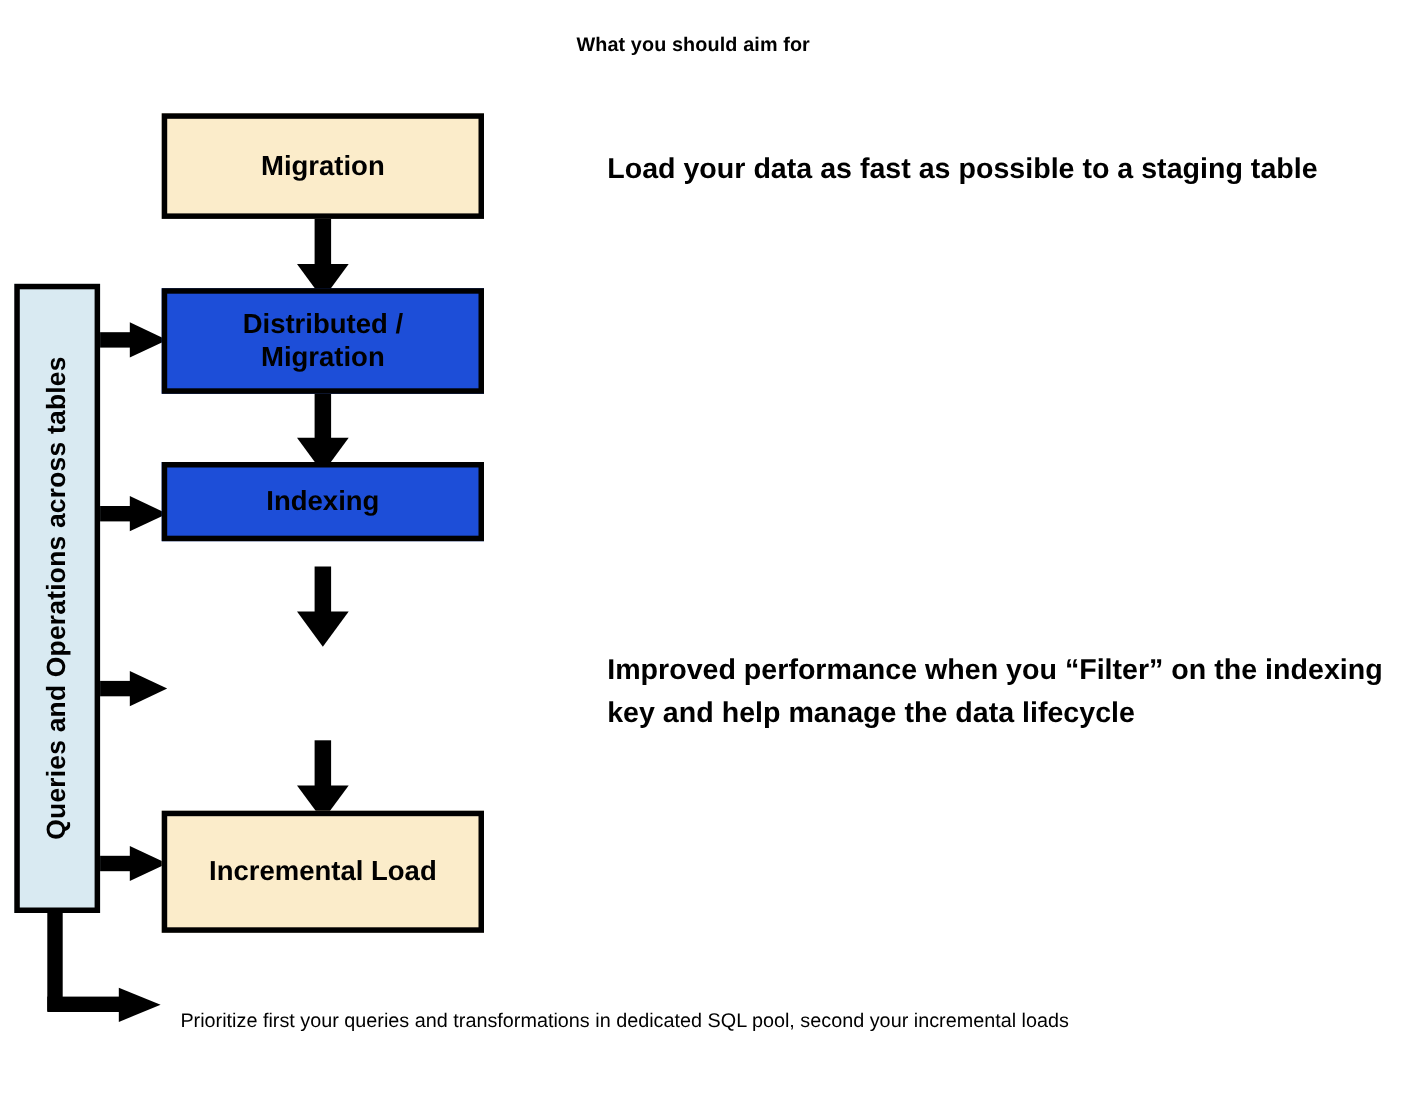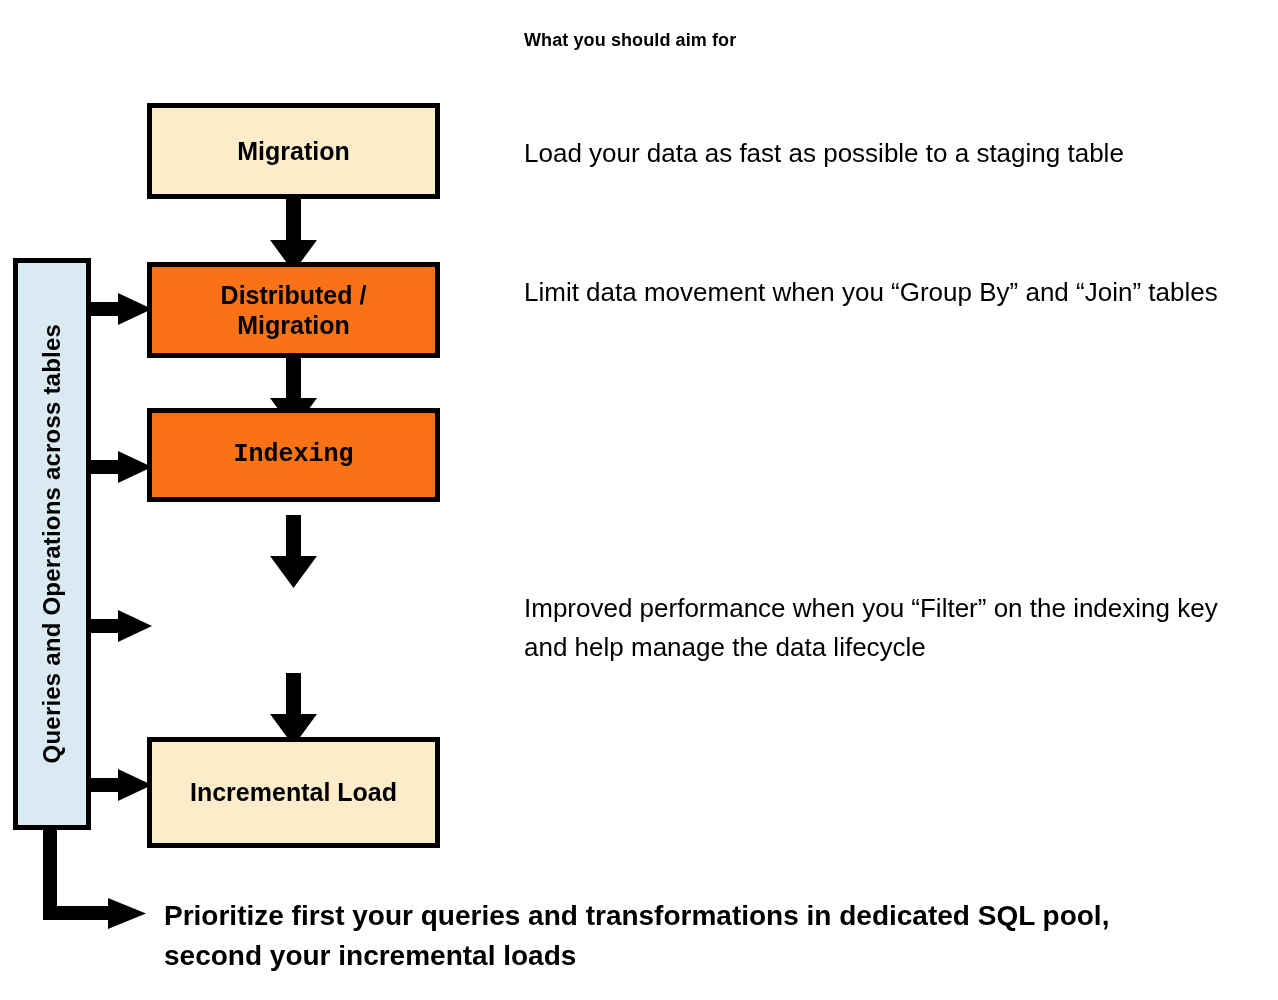--- a/index.html
+++ b/index.html
@@ -44,25 +44,25 @@
     box-sizing: border-box;
     display: flex;
     align-items: center;
     justify-content: center;
     text-align: center;
     font-weight: bold;
     font-size: 25px;
     line-height: 1.22;
   }
   .stage-box.cream  { background: #fbecca; }
-  .stage-box.green  { background: #f97316; }
+  .stage-box.green  { background: #1d4ed8; }
 
   #box-migration        { top: 103px; height: 96px; }
   #box-distributed      { top: 262px; height: 96px; }
-  #box-indexing         { top: 408px; height: 94px; font-family: Liberation Mono, monospace; }
+  #box-indexing         { top: 420px; height: 72px; }
   #box-partitioning     { top: 578px; height: 95px; }
   #box-incremental      { top: 737px; height: 111px; }
 
   
   .side-bar {
     position: absolute;
     left: 13px;
     top: 258px;
     width: 78px;
     height: 572px;
@@ -78,40 +78,40 @@
     transform: rotate(180deg);
     font-weight: bold;
     font-size: 24px;
     white-space: nowrap;
     letter-spacing: 0.2px;
   }
 
   
   .desc {
     position: absolute;
-    left: 524px;
+    left: 552px;
     width: 720px;
     font-size: 26px;
     line-height: 1.5;
-    font-weight: normal;
+    font-weight: bold;
   }
   #desc-migration    { top: 134px; }
   #desc-distributed  { top: 273px; }
   #desc-indexing     { top: 430px; }
   #desc-partitioning { top: 589px; }
   #desc-incremental  { top: 767px; }
 
   
   .bottom-note {
     position: absolute;
     left: 164px;
-    top: 896px;
+    top: 916px;
     width: 1020px;
-    font-size: 28px;
-    font-weight: bold;
+    font-size: 18px;
+    font-weight: normal;
     line-height: 1.42;
   }
 
   
   .connectors {
     position: absolute;
     left: 0; top: 0;
     width: 1278px;
     height: 1000px;
     pointer-events: none;
@@ -191,21 +191,20 @@
     <span>Indexing</span>
   </div>
 
 
   <div class="stage-box cream" id="box-incremental">
     <span>Incremental Load</span>
   </div>
 
   <div class="desc" id="desc-migration">Load your data as fast as possible to a staging table</div>
 
-  <div class="desc" id="desc-distributed">Limit data movement when you “Group By” and “Join” tables</div>
 
 
   <div class="desc" id="desc-partitioning">Improved performance when you “Filter” on the indexing key and help manage the data lifecycle</div>
 
 
   <div class="bottom-note">Prioritize first your queries and transformations in dedicated SQL pool, second your incremental loads</div>
 
 </div>
 
 </body></html>

